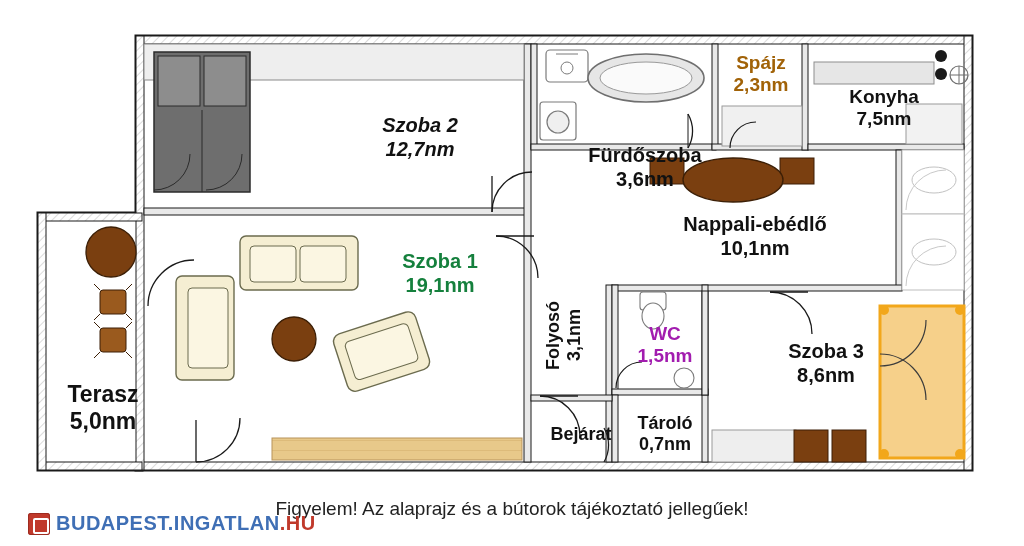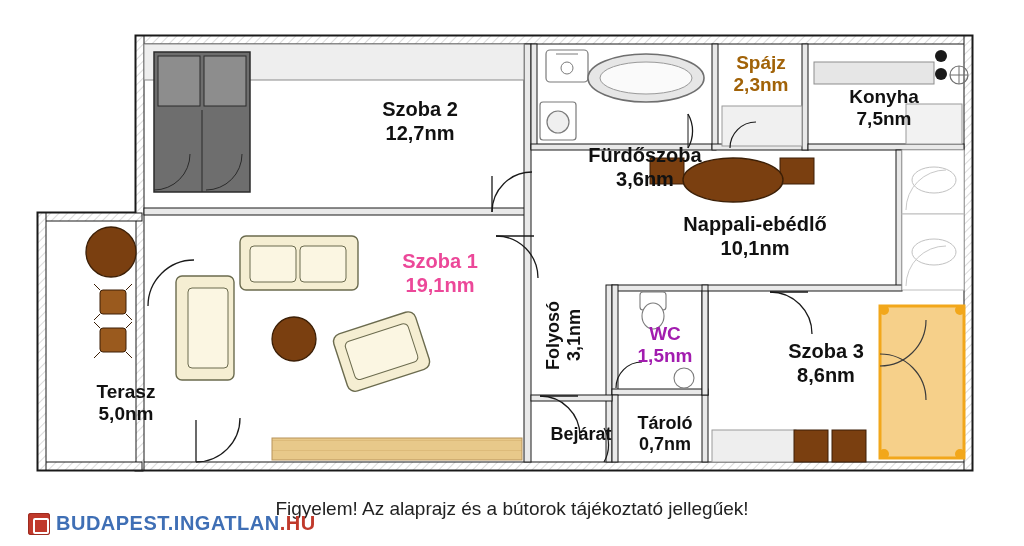--- a/index.html
+++ b/index.html
@@ -244,31 +244,31 @@
     <circle cx="960" cy="310" r="5" fill="#f2a71b"></circle>
     <circle cx="884" cy="454" r="5" fill="#f2a71b"></circle>
     <circle cx="960" cy="454" r="5" fill="#f2a71b"></circle>
     <path d="M926 320 A 46 46 0 0 1 880 366" fill="none" stroke="#3c3c3c" stroke-width="1.2"></path>
     <path d="M926 400 A 46 46 0 0 0 880 354" fill="none" stroke="#3c3c3c" stroke-width="1.2"></path>
   </g>
 
 </svg>
 
 <div id="labels">
-    <div class="room-label" style="left: 330px; top: 98px; width: 180px; height: 50px; font-size: 20px; color: rgb(17, 17, 17);"><span class="rl-name">Szoba 2</span><span class="rl-area">12,7nm</span></div>
+    <div class="room-label" style="left: 330px; top: 114px; width: 180px; height: 50px; font-size: 20px; color: rgb(17, 17, 17); font-style: italic;"><span class="rl-name">Szoba 2</span><span class="rl-area">12,7nm</span></div>
     <div class="room-label" style="left: 570px; top: 96px; width: 150px; height: 50px; font-size: 20px; color: rgb(17, 17, 17); margin-top: 48px;"><span class="rl-name">Fürdőszoba</span><span class="rl-area">3,6nm</span></div>
     <div class="room-label" style="left: 718px; top: 52px; width: 86px; height: 50px; font-size: 19px; color: #a16207;"><span class="rl-name">Spájz</span><span class="rl-area">2,3nm</span></div>
     <div class="room-label" style="left: 832px; top: 86px; width: 104px; height: 50px; font-size: 19px; color: rgb(17, 17, 17);"><span class="rl-name">Konyha</span><span class="rl-area">7,5nm</span></div>
     <div class="room-label" style="left: 640px; top: 213px; width: 230px; height: 50px; font-size: 20px; color: rgb(17, 17, 17);"><span class="rl-name">Nappali-ebédlő</span><span class="rl-area">10,1nm</span></div>
-    <div class="room-label" style="left: 350px; top: 250px; width: 180px; height: 50px; font-size: 20px; color: #ec4899;"><span class="rl-name">Szoba 1</span><span class="rl-area">19,1nm</span></div>
+    <div class="room-label" style="left: 350px; top: 250px; width: 180px; height: 50px; font-size: 20px; color: #15803d;"><span class="rl-name">Szoba 1</span><span class="rl-area">19,1nm</span></div>
     <div class="room-label vertical" style="left: 543px; top: 280px; width: 46px; height: 110px; font-size: 18px; color: rgb(17, 17, 17);"><span class="rl-name">Folyosó</span><span class="rl-area">3,1nm</span></div>
     <div class="room-label" style="left: 622px; top: 323px; width: 86px; height: 50px; font-size: 19px; color: #a21caf;"><span class="rl-name">WC</span><span class="rl-area">1,5nm</span></div>
     <div class="room-label" style="left: 756px; top: 340px; width: 140px; height: 50px; font-size: 20px; color: rgb(17, 17, 17);"><span class="rl-name">Szoba 3</span><span class="rl-area">8,6nm</span></div>
     <div class="room-label" style="left: 624px; top: 413px; width: 82px; height: 50px; font-size: 18px; color: rgb(17, 17, 17);"><span class="rl-name">Tároló</span><span class="rl-area">0,7nm</span></div>
-    <div class="room-label" style="left: 48px; top: 381px; width: 110px; height: 50px; font-size: 19px; color: rgb(17, 17, 17); padding-left: 23px;"><span class="rl-name">Terasz</span><span class="rl-area">5,0nm</span></div>
+    <div class="room-label" style="left: 48px; top: 381px; width: 110px; height: 50px; font-size: 23px; color: rgb(17, 17, 17);"><span class="rl-name">Terasz</span><span class="rl-area">5,0nm</span></div>
     <div class="room-label" style="left: 543px; top: 424px; width: 76px; font-size: 18px; text-align: center;"><span>Bejárat</span></div>
   </div>
 
 <div class="footer-note">Figyelem! Az alaprajz és a bútorok tájékoztató jellegűek!</div>
 
 <div class="wm">
   <span class="wm-badge"></span>
   <span class="wm-text"><span>BUDAPEST.INGATLAN</span><span class="hu">.HU</span></span>
 </div>
 

